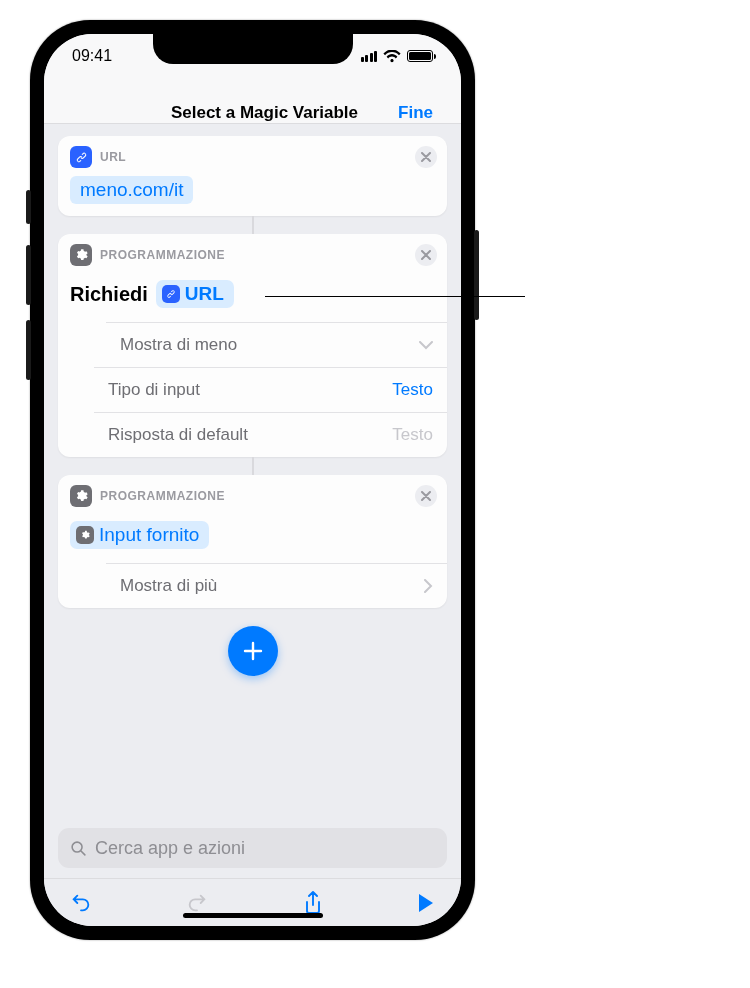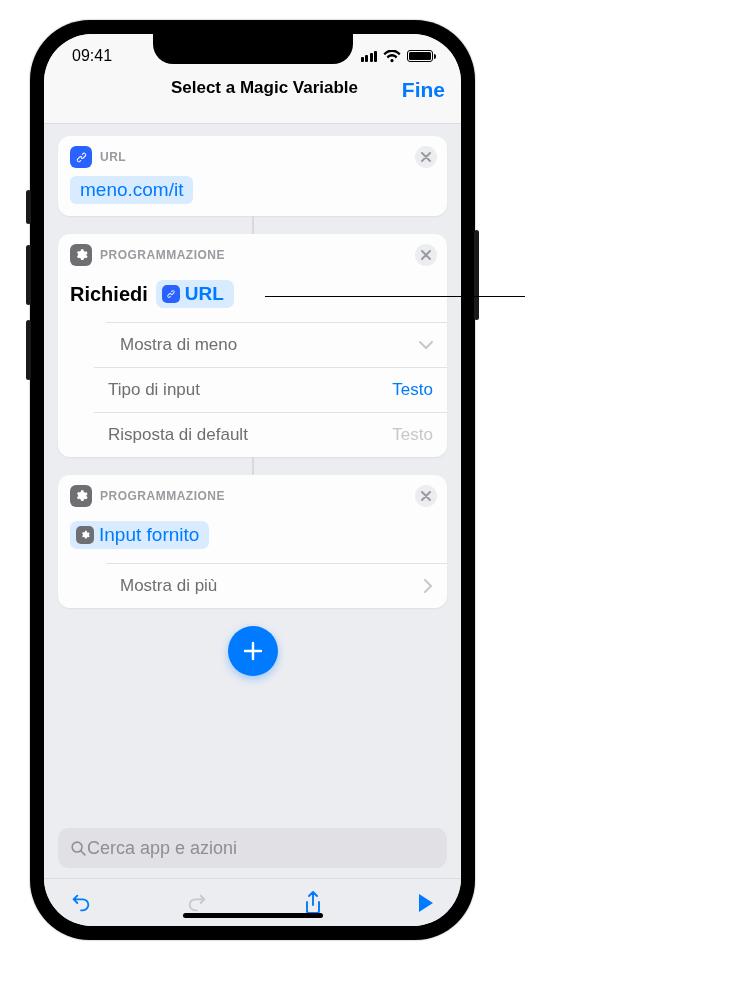--- a/index.html
+++ b/index.html
@@ -83,29 +83,29 @@
     position: relative; display: flex; align-items: center; padding: 1px;
   }
   .battery::after { content:""; position:absolute; right:-4px; top:3px; width:2px; height:5px; background:#000; border-radius:0 2px 2px 0; }
   .battery .fill { flex:1; height:100%; background:#000; border-radius:1.5px; }
   
   .navbar {
     height: 46px;
     background: #f8f8f9;
     border-bottom: 1px solid #dcdcdf;
     display: flex;
-    align-items: flex-start;
+    align-items: flex-end;
     justify-content: center;
     position: relative;
     padding-left: 24px;
   }
   .navbar .title { font-size: 17px; font-weight: 600; }
   .navbar .done {
-    position: absolute; right: 16px; color: var(--ios-blue);
-    font-size: 21px; font-weight: 600;
+    position: absolute; right: 28px; color: var(--ios-blue);
+    font-size: 17px; font-weight: 600;
   }
   
   .content {
     flex: 1;
     overflow: hidden;
     padding: 12px 14px 0;
   }
   .card {
     background: var(--card-bg);
     border-radius: 12px;
@@ -190,21 +190,21 @@
     width: 50px; height: 50px; border-radius: 25px;
     background: var(--ios-blue); color:#fff;
     margin: 18px auto 0; display:flex;align-items:center;justify-content:center;
     font-size: 32px; font-weight: 400;
     box-shadow: 0 3px 8px rgba(0,122,255,.35);
   }
   
   .search-wrap { padding: 0 14px 10px; }
   .search {
     background: #e1e1e5; border-radius: 11px;
-    height: 40px; display:flex;align-items:center;
+    height: 40px; display:flex;align-items:center;gap:8px;
     padding: 0 12px; color:#8e8e93; font-size: 18px;
   }
   
   .toolbar {
     height: 48px; background: var(--ios-bg);
     display:flex; align-items:center; justify-content:space-between;
     padding: 0 26px;
     border-top: 1px solid #dcdcdf;
   }
   .toolbar .tbtn { color: var(--ios-blue); font-size: 22px; }

